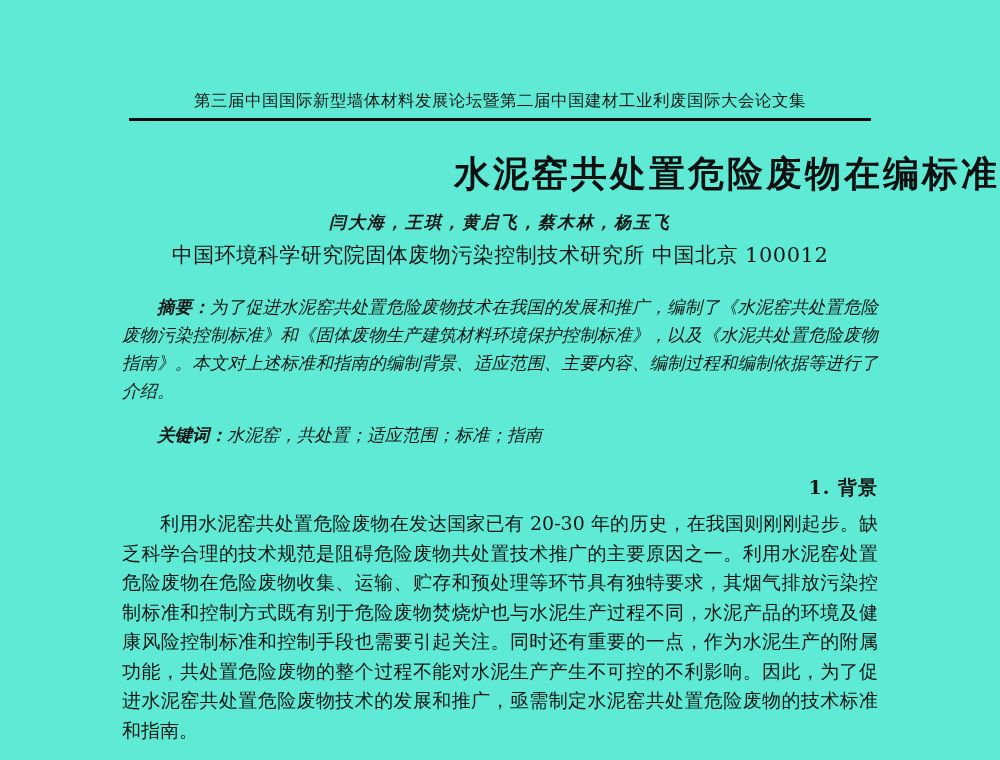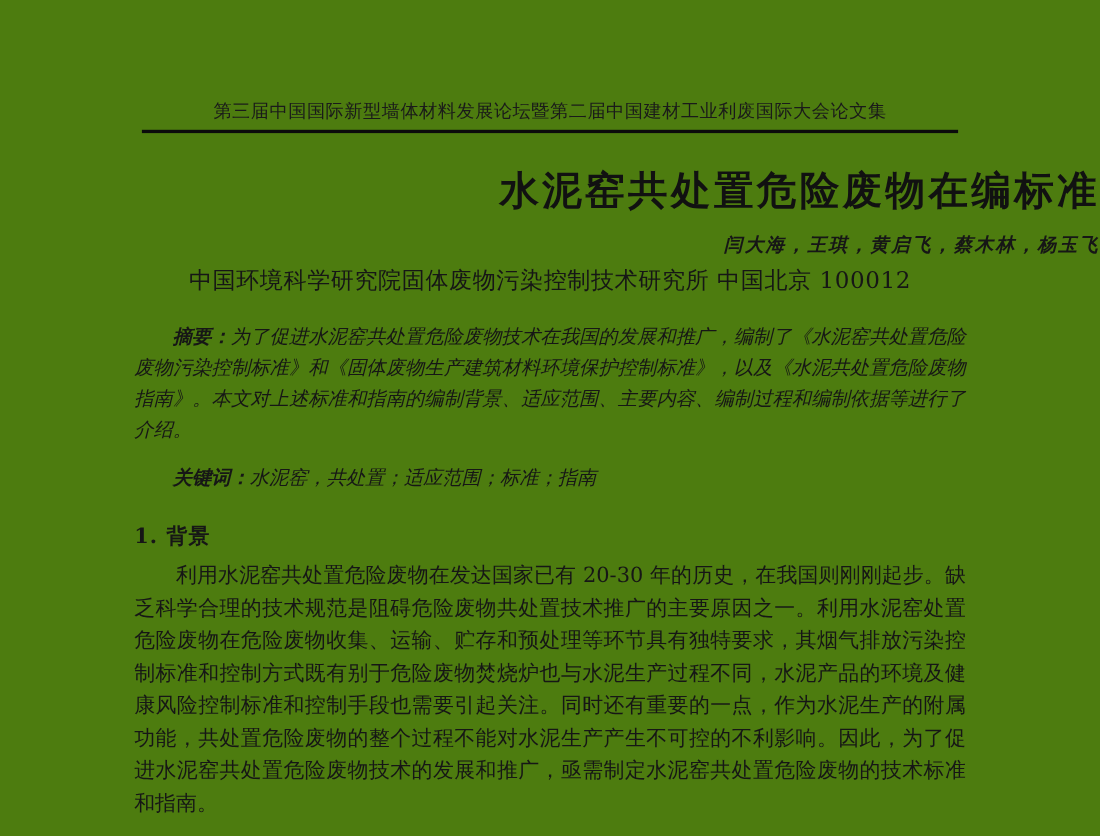--- a/index.html
+++ b/index.html
@@ -5,21 +5,21 @@
   html, body {
     margin: 0;
     padding: 0;
     background: #e8e8e8;
   }
   .page {
     position: relative;
     width: 1000px;
     height: 760px;
     margin: 0 auto;
-    background: #4d7c0f;
+    background: #5eead4;
     color: #161616;
     overflow: hidden;
     font-family: "DejaVu Serif", "Liberation Serif", serif;
   }
   .running-head {
     padding-top: 90px;
     text-align: center;
     font-size: 16.5px;
     letter-spacing: 0.5px;
     color: #1a1a1a;
@@ -35,21 +35,21 @@
     text-align: right;
     font-size: 36px;
     font-weight: 700;
     line-height: 52px;
     letter-spacing: 3px;
     color: #111;
   }
   .title .title-line { display: block; }
   .authors {
     margin-top: 12px;
-    text-align: right;
+    text-align: center;
     font-size: 17px;
     font-weight: 700;
     font-style: italic;
     letter-spacing: 2px;
   }
   .affiliation {
     margin-top: 7px;
     text-align: center;
     font-size: 21px;
     letter-spacing: 0.5px;
@@ -71,20 +71,21 @@
     text-indent: 2em;
     font-style: italic;
   }
   .lbl { font-weight: 700; }
   .sec-heading {
     width: 756px;
     margin: 26px auto 0 auto;
     font-size: 19px;
     font-weight: 700;
     letter-spacing: 1px;
+    text-align: right;
   }
   .body-para {
     width: 756px;
     margin: 8px auto 0 auto;
     font-size: 19px;
     line-height: 29.5px;
     text-align: justify;
     text-indent: 2em;
   }
 </style>

